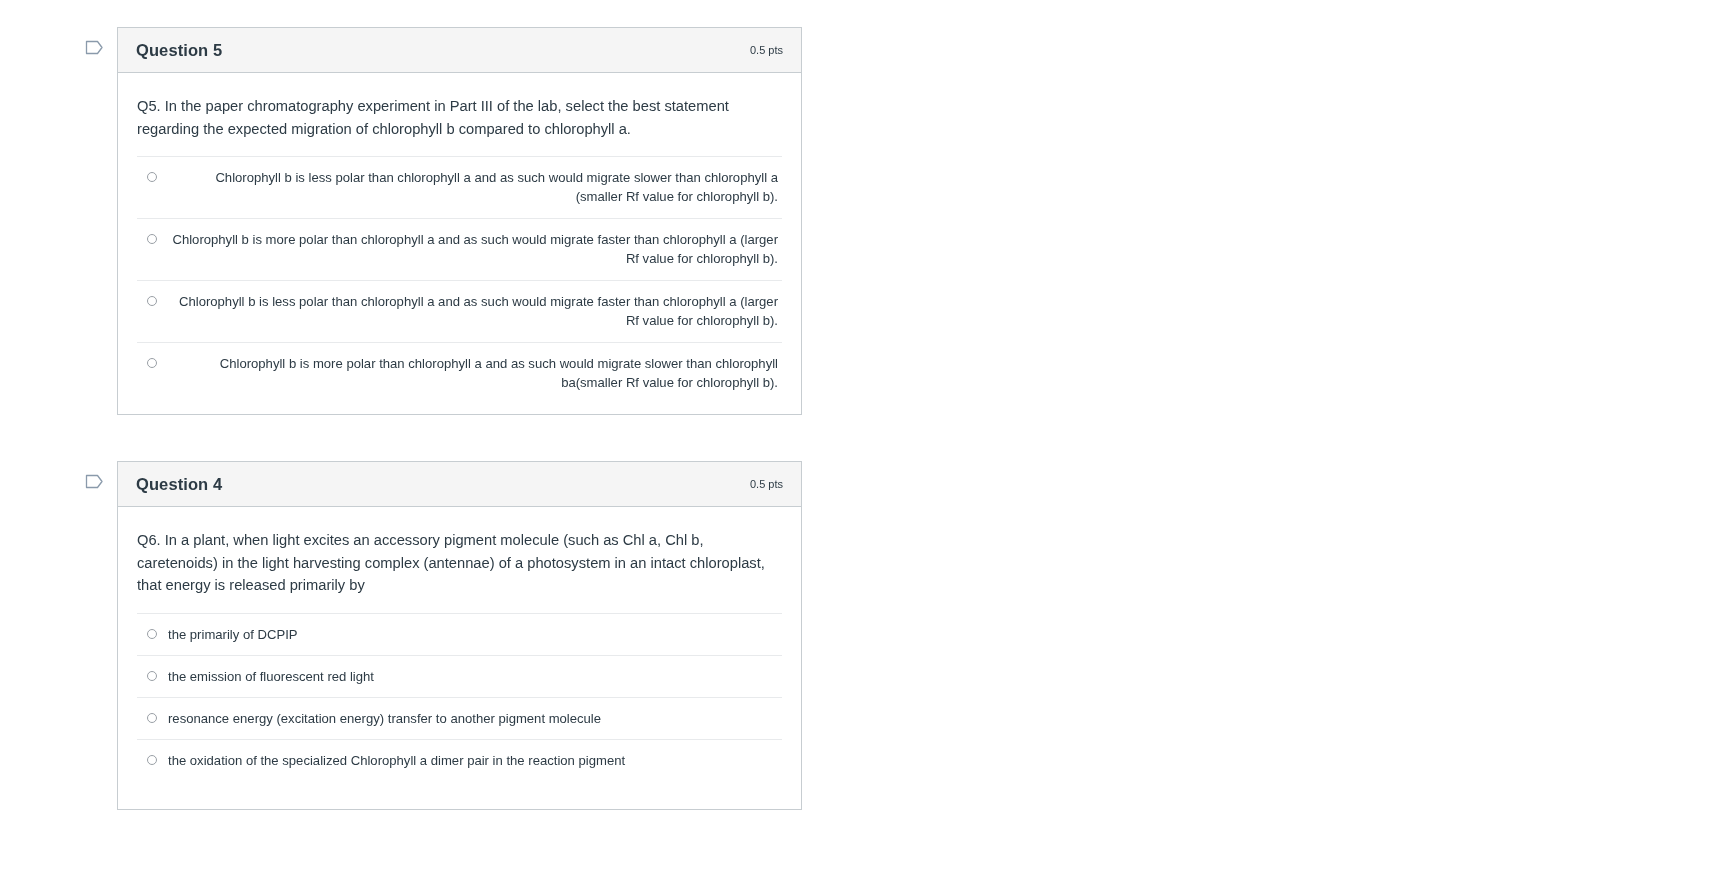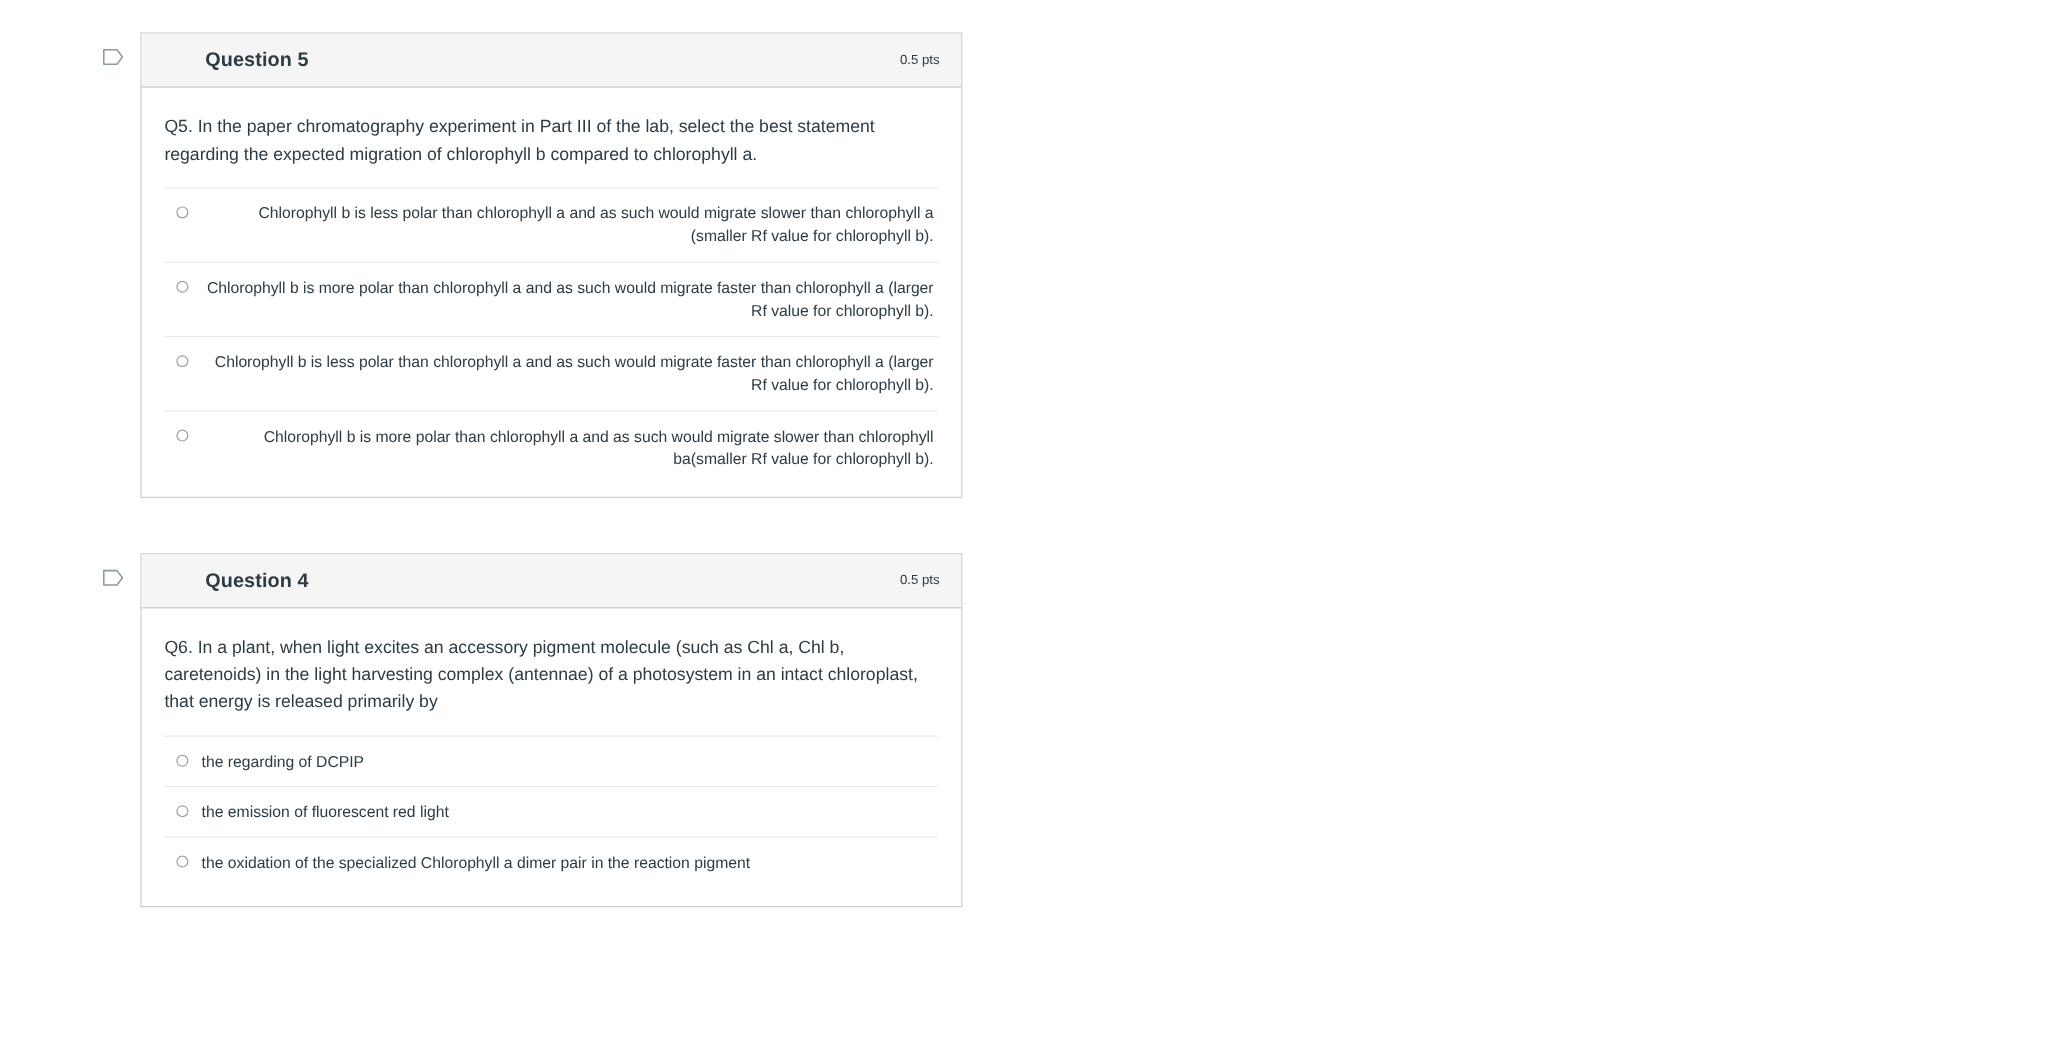--- a/index.html
+++ b/index.html
@@ -54,21 +54,20 @@
     align-items: center;
     justify-content: space-between;
     padding: 0 18px;
     box-sizing: border-box;
   }
   .question-title {
     font-size: 16.5px;
     font-weight: bold;
     color: #2d3b45;
     letter-spacing: 0.1px;
-    margin-left: 35px;
   }
   .question-points {
     font-size: 11px;
     font-weight: normal;
     color: #2d3b45;
   }
 
   .question-body {
     padding: 22px 19px 14px 19px;
   }
@@ -111,21 +110,21 @@
 
   .answer-text {
     font-size: 13.1px;
     line-height: 19px;
     color: #2d3b45;
     max-width: 625px;
   }
 
   
   #q5-card .question-body { padding-bottom: 10px; }
-  #q6-card .question-body { padding-bottom: 16px; }
+  #q6-card .question-body { padding-bottom: 28px; }
 </style>
 </head>
 <body>
 
 <div class="page">
 
   <div class="question-wrap" id="q5-wrap">
 
     <span class="flag-icon">
       <svg width="21" height="21" viewBox="0 0 21 21" xmlns="http://www.w3.org/2000/svg">
@@ -183,28 +182,32 @@
         <span class="question-points">0.5 pts</span>
       </div>
 
       <div class="question-body">
         <p class="question-text">Q6.  In a plant, when light excites an accessory pigment molecule (such as Chl a, Chl b, caretenoids) in the light harvesting complex (antennae) of a photosystem in an intact chloroplast, that energy is released primarily by</p>
 
         <div class="answers" id="q6-answers">
 
           <div class="answer-row">
             <span class="radio"></span>
-            <span class="answer-text">the regarding of DCPIP</span>
+            <span class="answer-text">the primarily of DCPIP</span>
           </div>
 
           <div class="answer-row">
             <span class="radio"></span>
             <span class="answer-text">the emission of fluorescent red light</span>
           </div>
 
+          <div class="answer-row">
+            <span class="radio"></span>
+            <span class="answer-text">resonance energy (excitation energy) transfer to another pigment molecule</span>
+          </div>
 
           <div class="answer-row">
             <span class="radio"></span>
             <span class="answer-text">the oxidation of the specialized Chlorophyll a dimer pair in the reaction pigment</span>
           </div>
 
         </div>
       </div>
     </div>
   </div>

